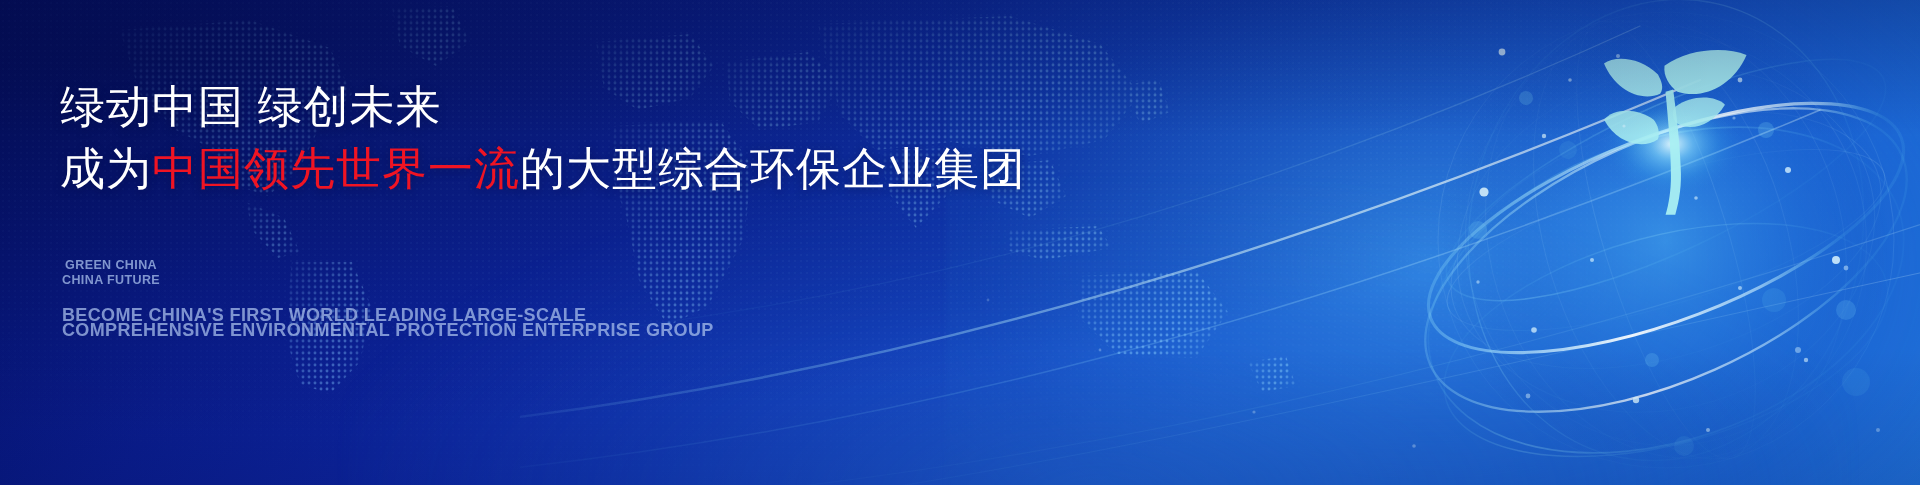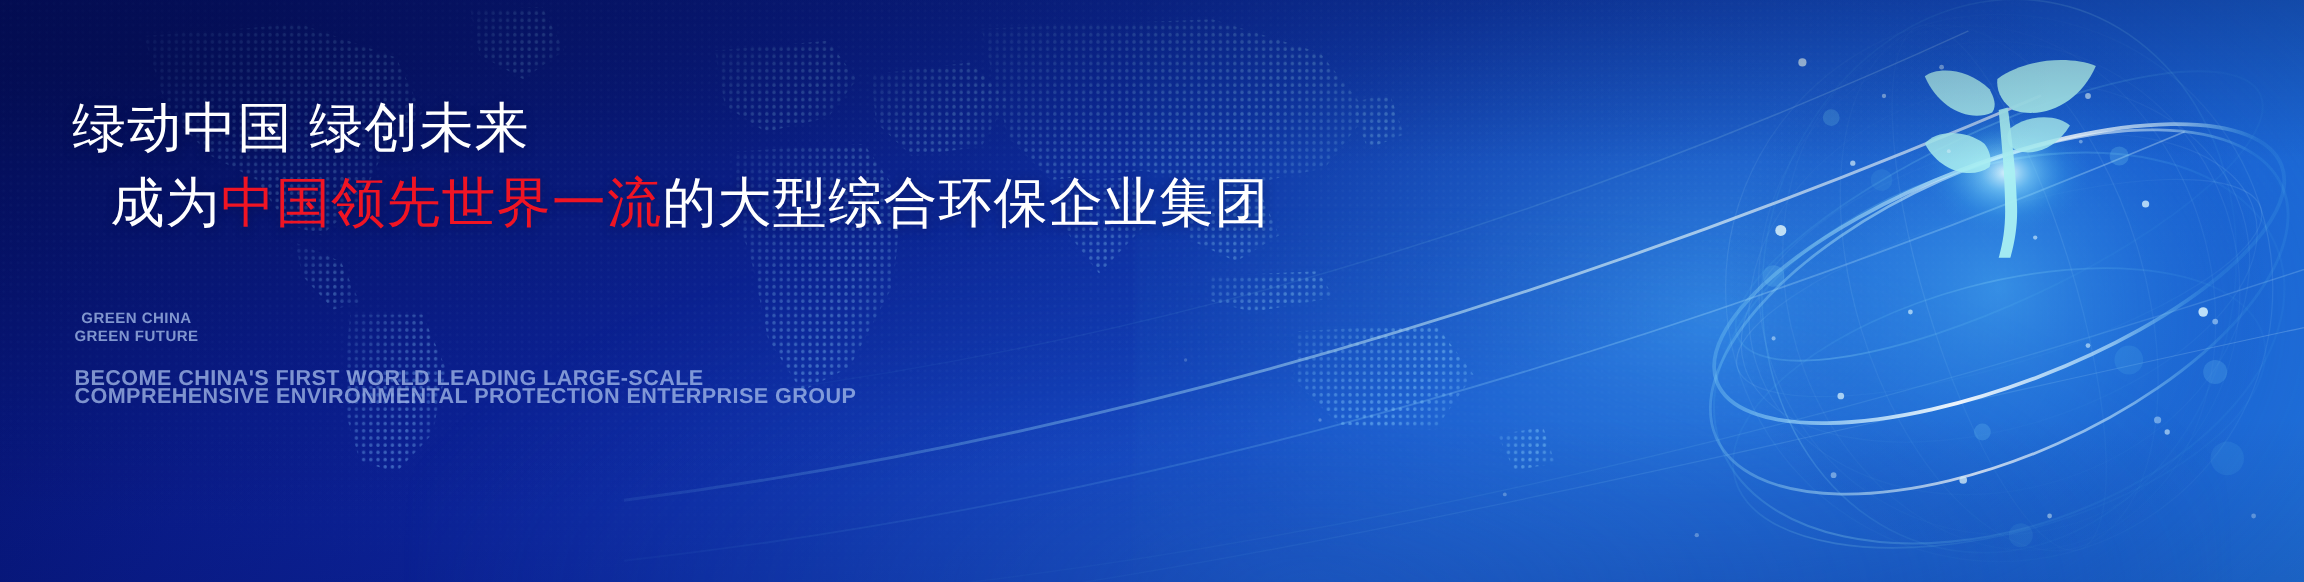--- a/index.html
+++ b/index.html
@@ -130,21 +130,21 @@
     left: 0;
     width: 980px;
     color: #ffffff;
     font-size: 45px;
     line-height: 62px;
     letter-spacing: 1px;
     font-weight: 400;
     white-space: nowrap;
     text-shadow: 0 2px 10px rgba(0,10,60,0.45);
   }
-  .headline .line2 { display: block; margin-left: 32px; }
+  .headline .line2 { display: block; }
   .hl-red { color: #f01423; }
 
   .tag-en {
     position: absolute;
     top: 258px;
     left: 2px;
     font-size: 12.5px;
     line-height: 15px;
     font-weight: 700;
     letter-spacing: 0.4px;
@@ -377,21 +377,21 @@
 
   <div class="content">
 
     <div class="headline">
       <span class="line1">绿动中国 绿创未来</span>
       <span class="line2"><span>成为</span><span class="hl-red">中国领先世界一流</span><span>的大型综合环保企业集团</span></span>
     </div>
 
     <div class="tag-en">
       <div>GREEN CHINA</div>
-      <div>GREEN FUTURE</div>
+      <div>CHINA FUTURE</div>
     </div>
 
     <div class="sub-en">
       <div>BECOME CHINA'S FIRST WORLD LEADING LARGE-SCALE</div>
       <div>COMPREHENSIVE ENVIRONMENTAL PROTECTION ENTERPRISE GROUP</div>
     </div>
 
   </div>
 </div>
 

